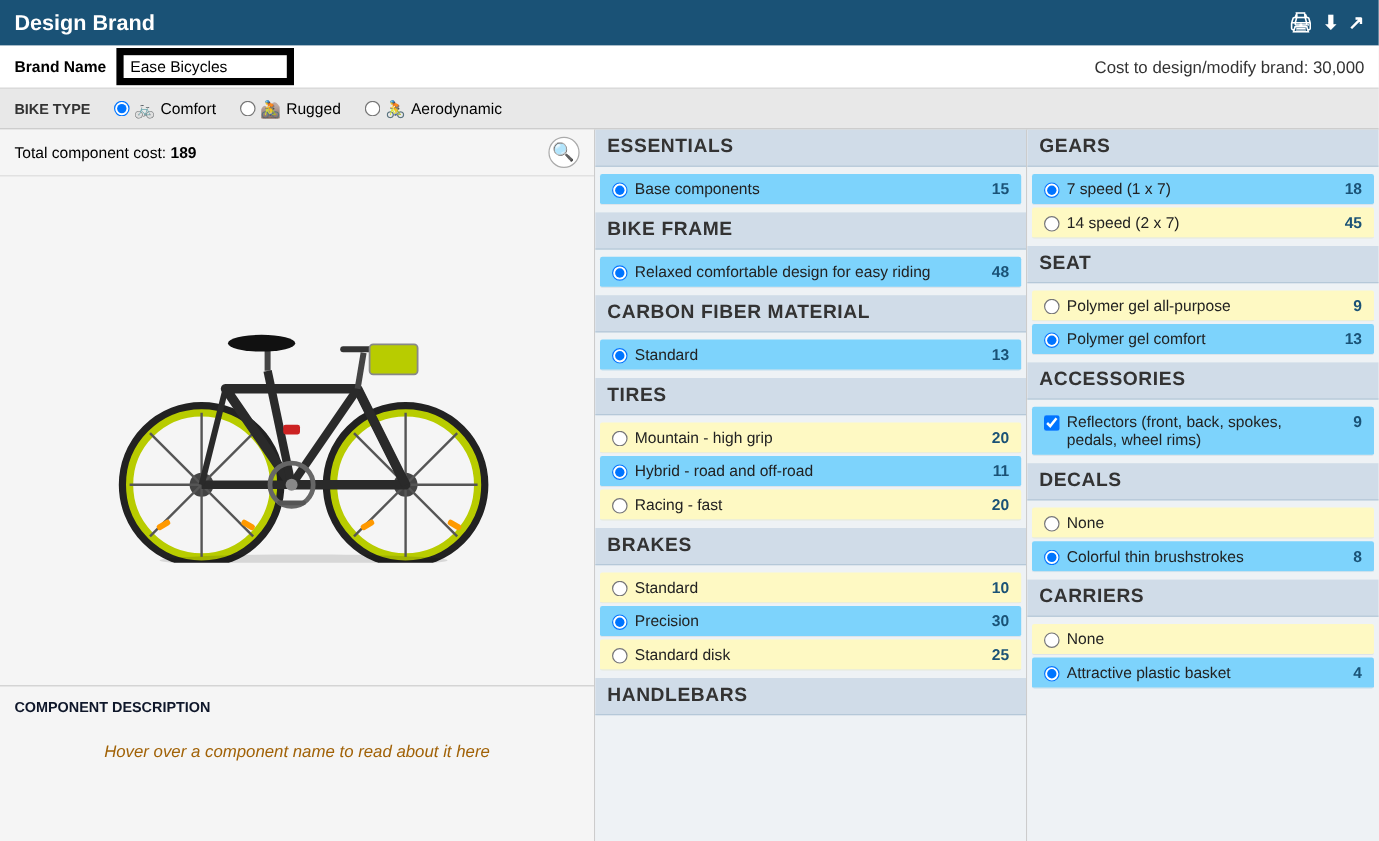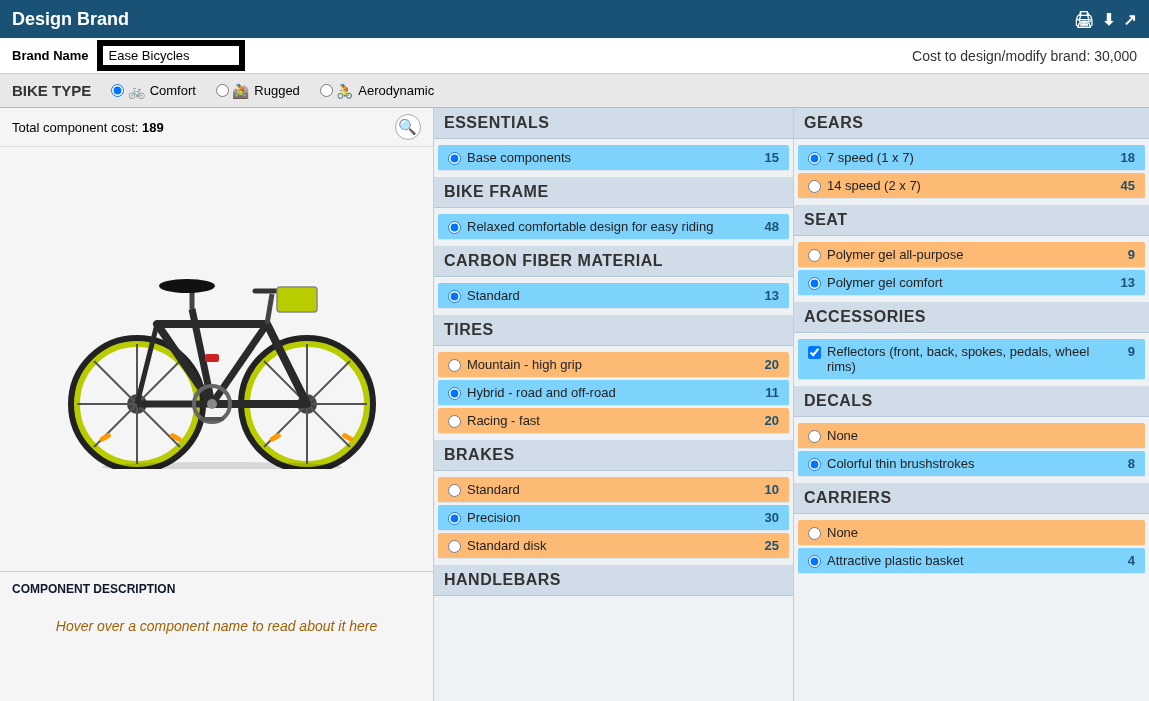--- a/index.html
+++ b/index.html
@@ -42,34 +42,34 @@
     
     .bike-type-bar {
       background: #e8e8e8;
       border-bottom: 1px solid #bbb;
       padding: 5px 12px;
       display: flex;
       align-items: center;
       gap: 20px;
       height: 34px;
     }
-    .bike-type-label { font-weight: bold; font-size: 15px; color: #333; }
+    .bike-type-label { font-weight: bold; font-size: 12px; color: #333; }
     .radio-option { display: flex; align-items: center; gap: 4px; cursor: pointer; }
     .radio-option input[type=radio] { margin: 0; }
     .radio-icon { font-size: 14px; }
 
     
     .main-area {
       display: flex;
       height: calc(701px - 38px - 36px - 34px);
     }
 
     
     .left-panel {
-      width: 434px;
+      width: 496px;
       background: #f5f5f5;
       border-right: 1px solid #ccc;
       display: flex;
       flex-direction: column;
     }
     .total-cost {
       padding: 6px 12px;
       font-size: 13px;
       background: #f5f5f5;
       border-bottom: 1px solid #ddd;
@@ -137,21 +137,21 @@
       letter-spacing: 0.5px;
       border-bottom: 1px solid #b5c8d8;
     }
     .section-body { padding: 4px 0; }
 
     .component-row {
       display: flex;
       align-items: flex-start;
       padding: 5px 10px;
       border-bottom: 1px solid #dde4ea;
-      background: #fdba74;
+      background: #fef9c3;
       margin: 2px 4px;
       border-radius: 2px;
       cursor: pointer;
     }
     .component-row.selected {
       background: #7dd3fc;
     }
     .component-row input[type=radio], .component-row input[type=checkbox] {
       margin-right: 6px; margin-top: 2px; flex-shrink: 0;
     }

